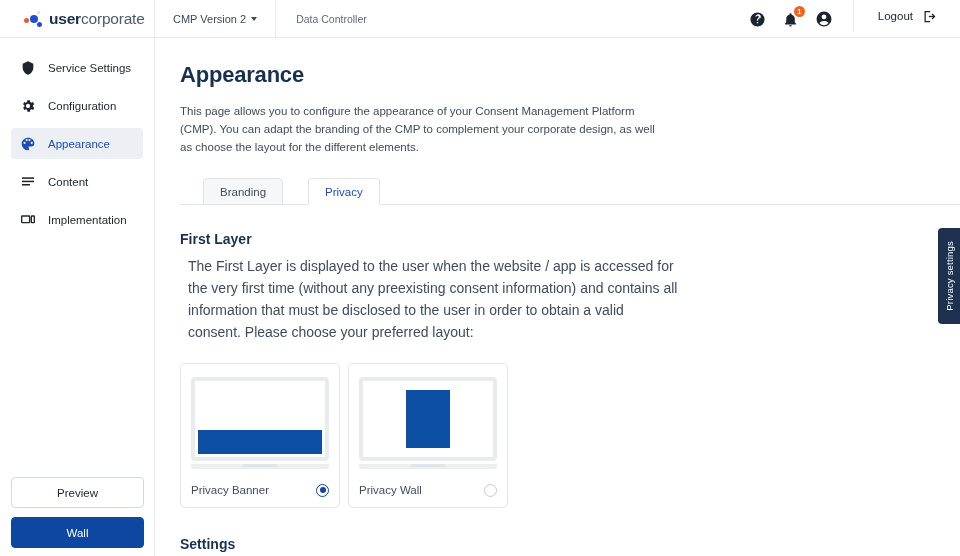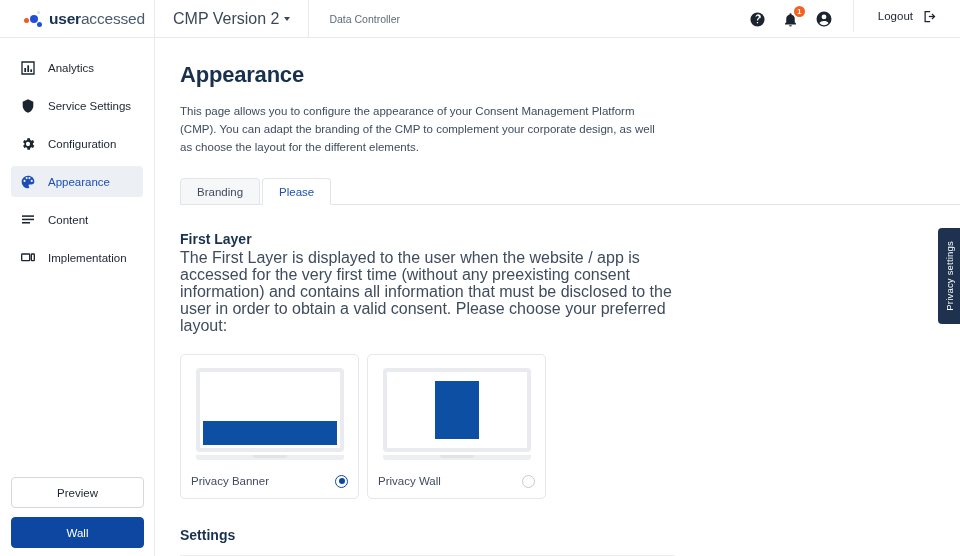--- a/index.html
+++ b/index.html
@@ -30,21 +30,21 @@
   .logo-dots i { position: absolute; border-radius: 50%; display: block; }
   .dot-gray   { width: 3px;  height: 3px;  background: #d9dde2; top: 1px;  left: 13px; }
   .dot-orange { width: 5px;  height: 5px;  background: #f05a24; top: 8px;  left: 0px;  }
   .dot-blue-l { width: 8px;  height: 8px;  background: #1f4fd8; top: 5px;  left: 6px;  }
   .dot-blue-s { width: 5px;  height: 5px;  background: #1f4fd8; top: 12px; left: 13px; }
   .logo-text { font-size: 15.5px; letter-spacing: -0.2px; }
   .logo-text .b1 { font-weight: 700; color: #18314f; }
   .logo-text .b2 { font-weight: 400; color: #4a5b70; }
 
   #version-cell { border-right: 1px solid #e8eaed; height: 38px; padding: 0 18px; cursor: pointer; }
-  #version-cell .lbl { font-size: 16px; color: #3c4858; }
+  #version-cell .lbl { font-size: 11px; color: #3c4858; }
   .caret { margin-left: 5px; width: 0; height: 0; border-left: 3.5px solid transparent; border-right: 3.5px solid transparent; border-top: 4.5px solid #3c4858; display:inline-block; vertical-align: middle; }
 
   #role-cell { padding-left: 20px; justify-content: center; }
   #role-cell .lbl { font-size: 10.5px; color: #5f6b7a; }
 
   #hdr-spacer { flex: 1; }
   #icon-cell { display: flex; align-items: center; gap: 15px; padding-right: 20px; height: 38px; }
   .hicon { width: 18px; height: 18px; position: relative; cursor: pointer; color: #1c2430; display:flex; align-items:center; justify-content:center;}
   .badge {
     position: absolute; top: -4px; right: -5px;
@@ -109,31 +109,32 @@
     content: ""; position: absolute; left: 0; bottom: 0;
     width: 805px; height: 1px; background: #e1e4e8;
   }
   .tab {
     position: relative; z-index: 2;
     height: 27px; line-height: 26px;
     padding: 0 16px; font-size: 11.5px;
     border: 1px solid #e1e4e8;
     border-radius: 4px 4px 0 0;
     cursor: pointer;
+    margin-left: 23px;
   }
   .tab.inactive { background: #f6f7f9; color: #3f4c5e; border-bottom-color: #e1e4e8; margin-right: 2px; }
   .tab.active { background: #ffffff; color: #1c4fb5; border-bottom-color: #ffffff; }
 
   
   h2.sec-title { margin: 26px 0 2px 0; font-size: 14px; font-weight: 700; color: #18314f; }
-  p.sec-desc { margin: 0; font-size: 16px; line-height: 17px; color: #3f4c5e; max-width: 492px; }
+  p.sec-desc { margin: 8px; font-size: 14px; line-height: 22px; color: #3f4c5e; max-width: 492px; }
 
   #layer-cards { display: flex; gap: 8px; margin-top: 20px; }
   .layer-card {
-    width: 179px; height: 145px;
+    width: 160px; height: 145px;
     border: 1px solid #e4e7eb; border-radius: 5px;
     background: #fff; padding: 4px 10px 0 10px;
     display: flex; flex-direction: column;
   }
   .lc-art { flex: 1; display: flex; align-items: center; justify-content: center; padding-top: 4px; }
   .laptop { width: 148px; }
   .laptop-screen {
     border: 4px solid #e9ebee; border-radius: 4px;
     background: #ffffff; height: 84px;
     position: relative; overflow: hidden;
@@ -183,21 +184,21 @@
 
   <div id="logo-cell" class="hdr-cell">
     <div class="logo-wrap">
       <span class="logo-dots">
         <i class="dot-gray"></i>
           <i class="dot-orange"></i>
           <i class="dot-blue-l"></i>
           <i class="dot-blue-s"></i>
       </span>
       <span class="logo-text">
-        <span class="b1">user</span><span class="b2">accessed</span>
+        <span class="b1">user</span><span class="b2">corporate</span>
       </span>
     </div>
   </div>
 
   <div id="version-cell" class="hdr-cell">
     <span class="lbl">CMP Version 2</span>
     <span class="caret"></span>
   </div>
 
   <div id="role-cell" class="hdr-cell">
@@ -233,31 +234,20 @@
           <path d="M16 8l4 4-4 4"></path>
           <path d="M20 12h-9"></path>
         </svg>
     </span>
   </div>
 </div>
 
 <div id="sidebar">
   <div id="nav">
 
-    <div class="nav-item">
-      <span class="ni-icon">
-        <svg width="16" height="16" viewBox="0 0 24 24" fill="currentColor">
-            <path d="M3 3h18v18H3z" fill="none" stroke="currentColor" stroke-width="2"></path>
-            <rect x="6.5" y="12" width="2.6" height="6"></rect>
-            <rect x="11" y="8" width="2.6" height="10"></rect>
-            <rect x="15.5" y="14" width="2.6" height="4"></rect>
-          </svg>
-      </span>
-      <span class="ni-label">Analytics</span>
-    </div>
 
     <div class="nav-item">
       <span class="ni-icon">
         <svg width="16" height="16" viewBox="0 0 24 24" fill="currentColor">
             <path d="M12 2 4 5.5v5.8c0 5 3.4 9.7 8 10.7 4.6-1 8-5.7 8-10.7V5.5L12 2z"></path>
           </svg>
       </span>
       <span class="ni-label">Service Settings</span>
     </div>
 
@@ -307,21 +297,21 @@
   </div>
 </div>
 
 <div id="main">
 
   <h1 id="page-title">Appearance</h1>
   <p class="desc">This page allows you to configure the appearance of your Consent Management Platform (CMP). You can adapt the branding of the CMP to complement your corporate design, as well as choose the layout for the different elements.</p>
 
   <div id="tabs">
     <div class="tab inactive">Branding</div>
-    <div class="tab active">Please</div>
+    <div class="tab active">Privacy</div>
   </div>
 
   <h2 class="sec-title">First Layer</h2>
   <p class="sec-desc">The First Layer is displayed to the user when the website / app is accessed for the very first time (without any preexisting consent information) and contains all information that must be disclosed to the user in order to obtain a valid consent. Please choose your preferred layout:</p>
 
   <div id="layer-cards">
 
     <div class="layer-card">
       <div class="lc-art">
         <div class="laptop">

